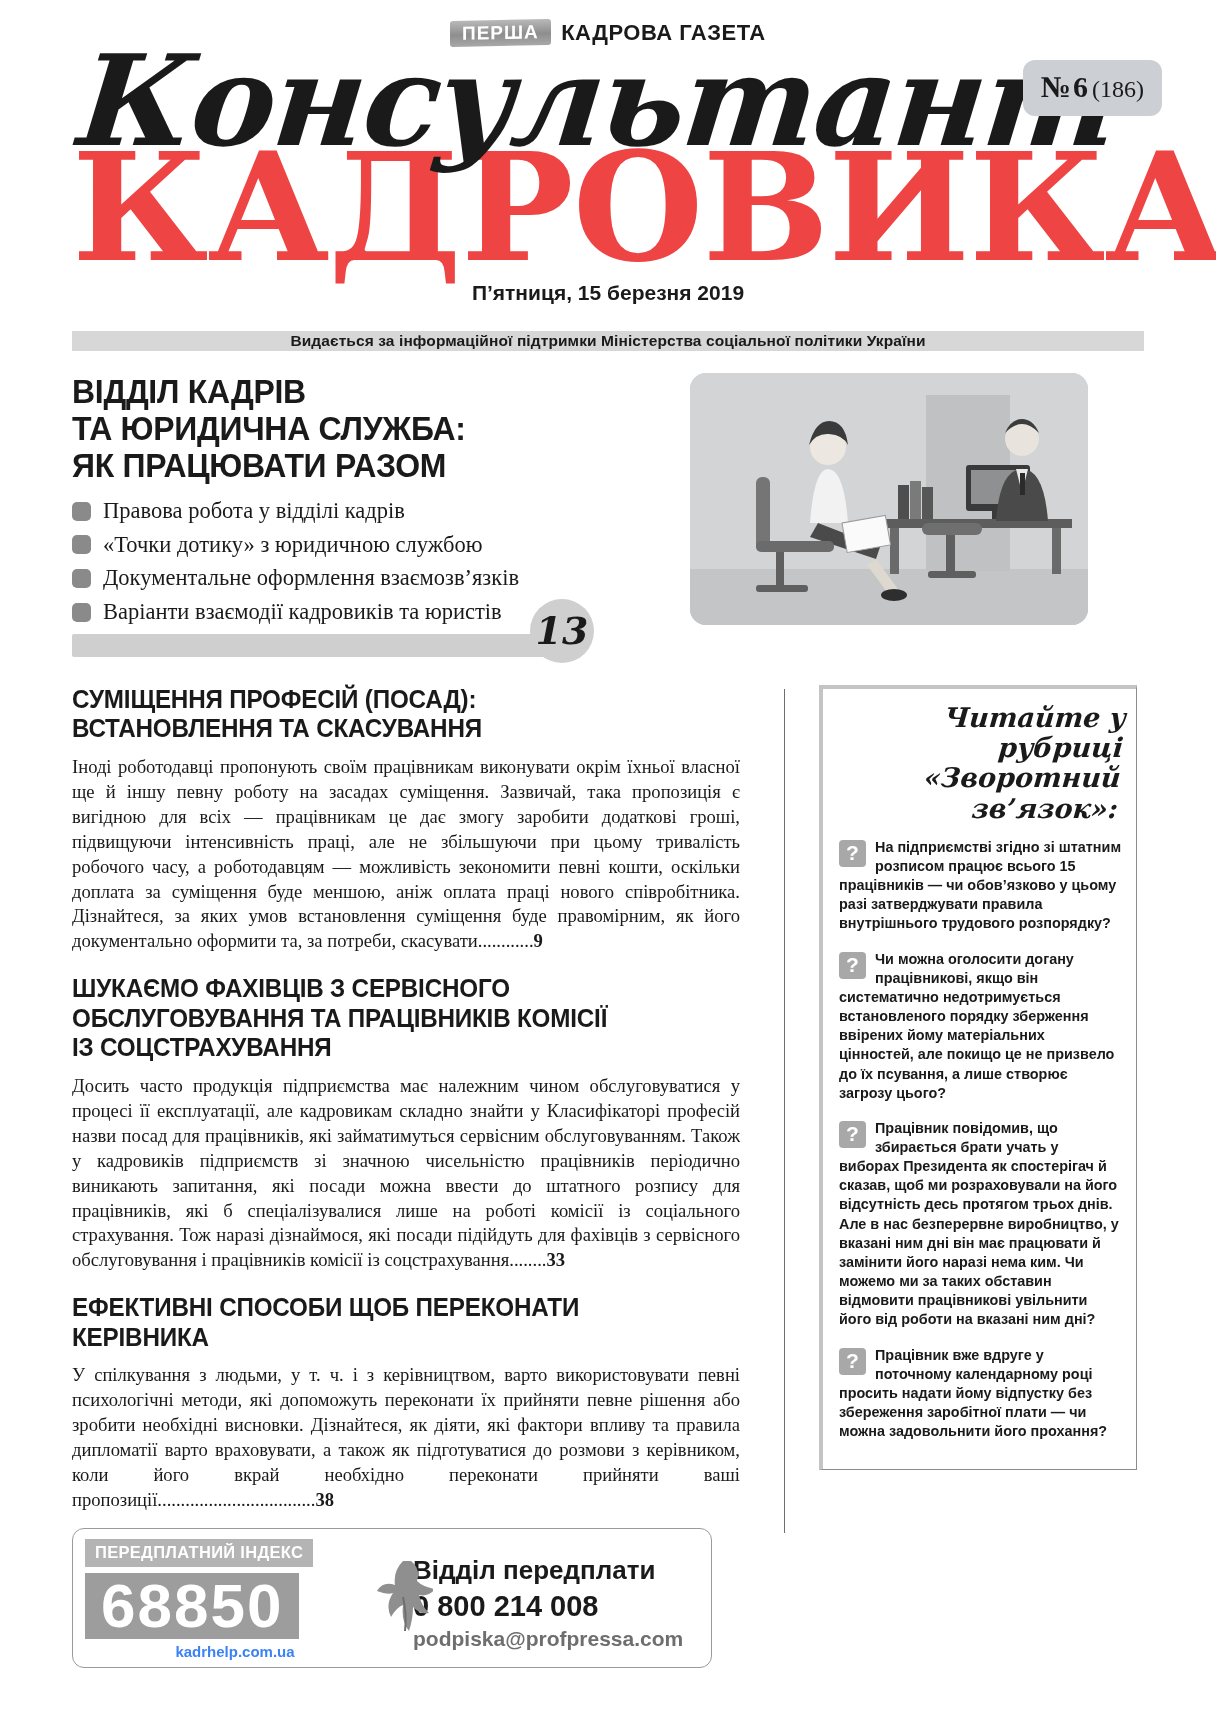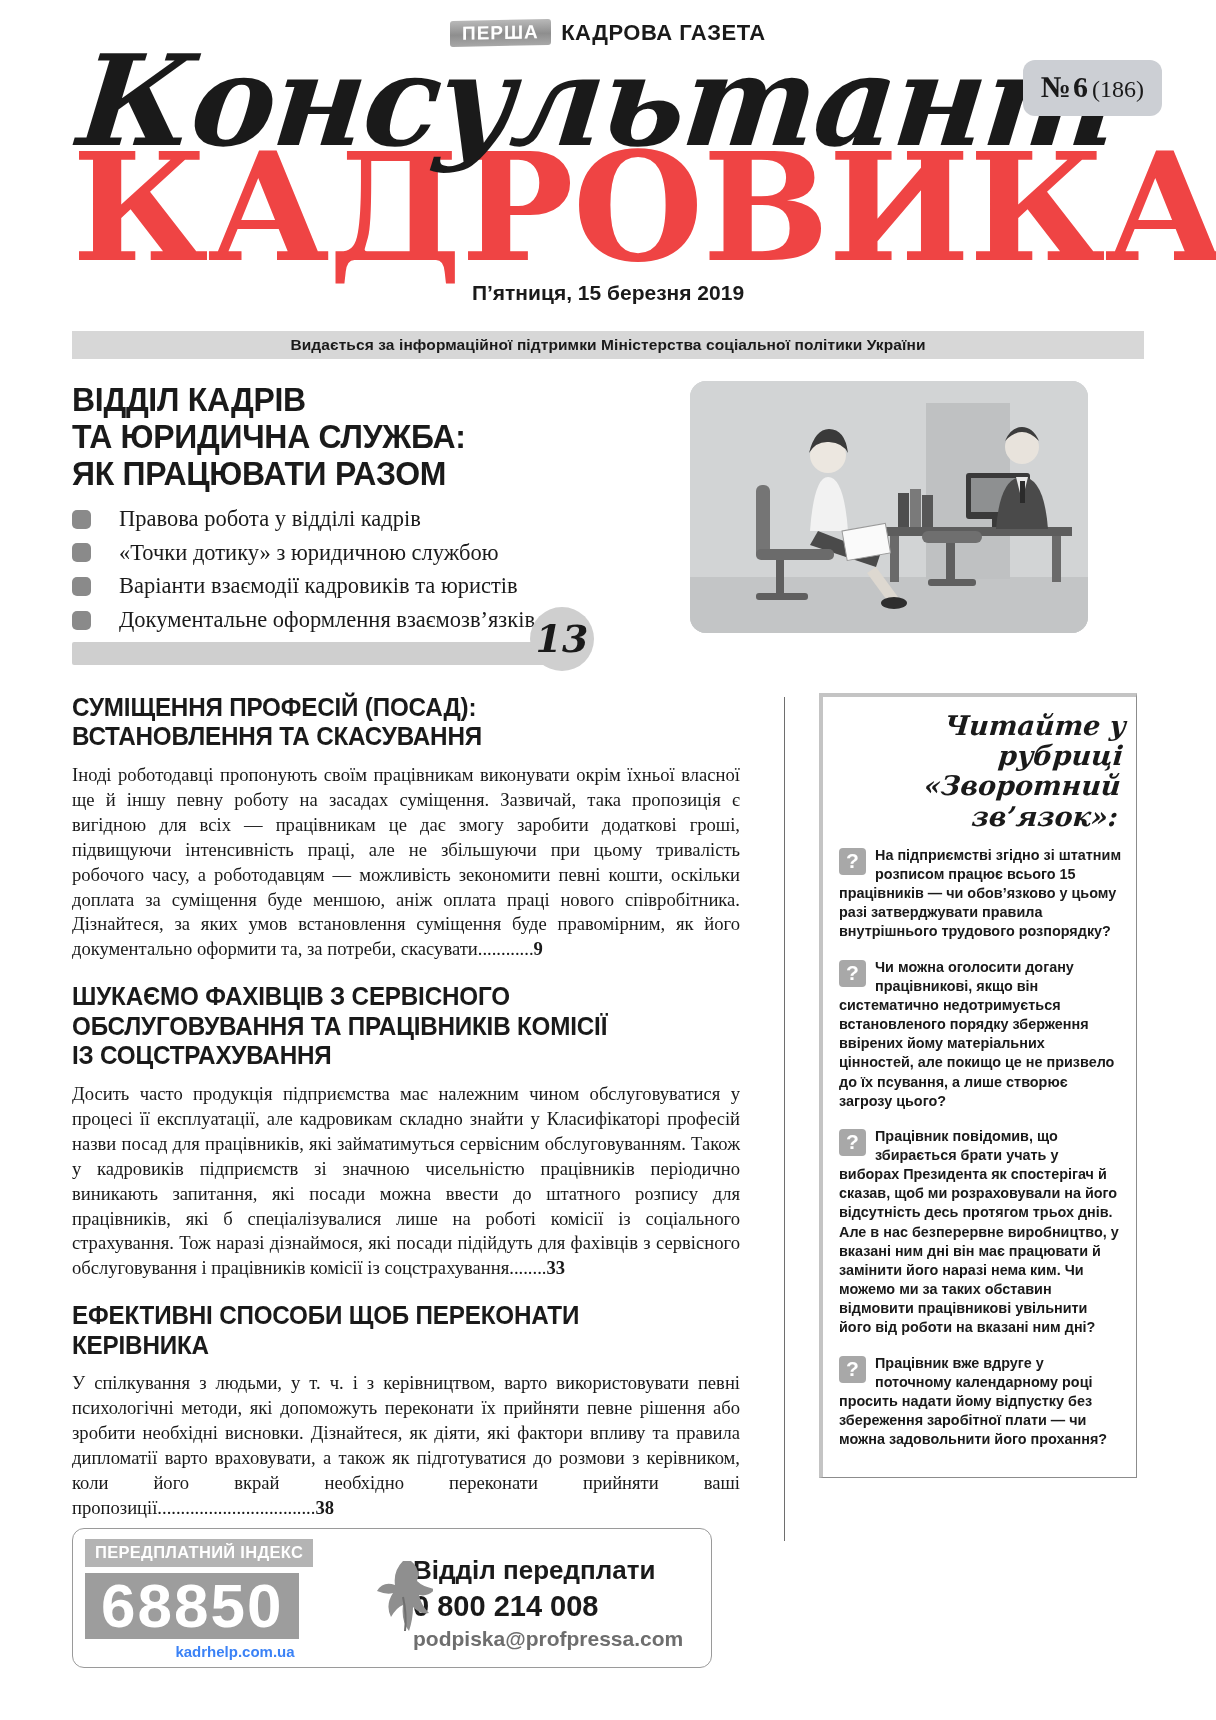--- a/index.html
+++ b/index.html
@@ -44,36 +44,36 @@
   .issue-badge .num { font-weight:bold; font-size:30px; margin-left:2px; }
   .issue-badge .paren { font-size:24px; margin-left:4px; }
 
   .issue-date {
     text-align:center; font-family:"Liberation Sans", sans-serif; font-weight:bold;
     font-size:21px; margin-top:12px; letter-spacing:0px;
   }
 
   
   .ministry-banner {
-    margin-top:26px; background:#d7d7d7; height:28px;
+    margin-top:26px; background:#d7d7d7; height:20px;
     display:flex; align-items:center; justify-content:center;
     font-family:"Liberation Sans", sans-serif; font-weight:bold; font-size:15.5px;
     color:#1a1a1a; letter-spacing:0.1px;
   }
 
   
   .lead { display:flex; margin-top:22px; gap:18px; }
   .lead-left { width:600px; position:relative; }
   .lead-title {
     font-family:"Liberation Sans", sans-serif; font-weight:bold;
     font-size:34px; line-height:1.1; letter-spacing:-0.3px; color:#1a1a1a;
     transform:scaleX(0.94); transform-origin:left center;
   }
   .bullets { margin-top:14px; }
-  .bullet-row { display:flex; align-items:center; gap:28px; margin-bottom:9px; }
+  .bullet-row { display:flex; align-items:center; gap:12px; margin-bottom:9px; }
   .bullet-sq { width:19px; height:19px; background:#8a8a8a; border-radius:5px; flex:none; }
   .bullet-tx { font-family:"Liberation Serif", serif; font-size:22.5px; line-height:1.1; color:#1a1a1a; }
   .lead-bar {
     margin-top:6px; height:23px; background:#cfcfcf; width:492px; border-radius:2px;
   }
   .page-circle {
     position:absolute; right:78px; bottom:-6px; width:64px; height:64px;
     background:#cfcfcf; border-radius:50%;
     display:flex; align-items:center; justify-content:center;
     font-family:"DejaVu Serif", serif; font-style:italic; font-weight:bold;
@@ -191,25 +191,25 @@
         <div class="bullet-row">
           <span class="bullet-sq"></span>
           <span class="bullet-tx">Правова робота у відділі кадрів</span>
         </div>
         <div class="bullet-row">
           <span class="bullet-sq"></span>
           <span class="bullet-tx">«Точки дотику» з юридичною службою</span>
         </div>
         <div class="bullet-row">
           <span class="bullet-sq"></span>
-          <span class="bullet-tx">Варіанти взаємодії кадровиків та юристів</span>
+          <span class="bullet-tx">Документальне оформлення взаємозв’язків</span>
         </div>
         <div class="bullet-row">
           <span class="bullet-sq"></span>
-          <span class="bullet-tx">Документальне оформлення взаємозв’язків</span>
+          <span class="bullet-tx">Варіанти взаємодії кадровиків та юристів</span>
         </div>
       </div>
       <div class="lead-bar"></div>
       <div class="page-circle">13</div>
     </div>
 
     <div class="lead-photo">
       <svg width="398" height="252" viewBox="0 0 398 252">
         <rect x="0" y="0" width="398" height="252" fill="#d2d4d5"></rect>
 

